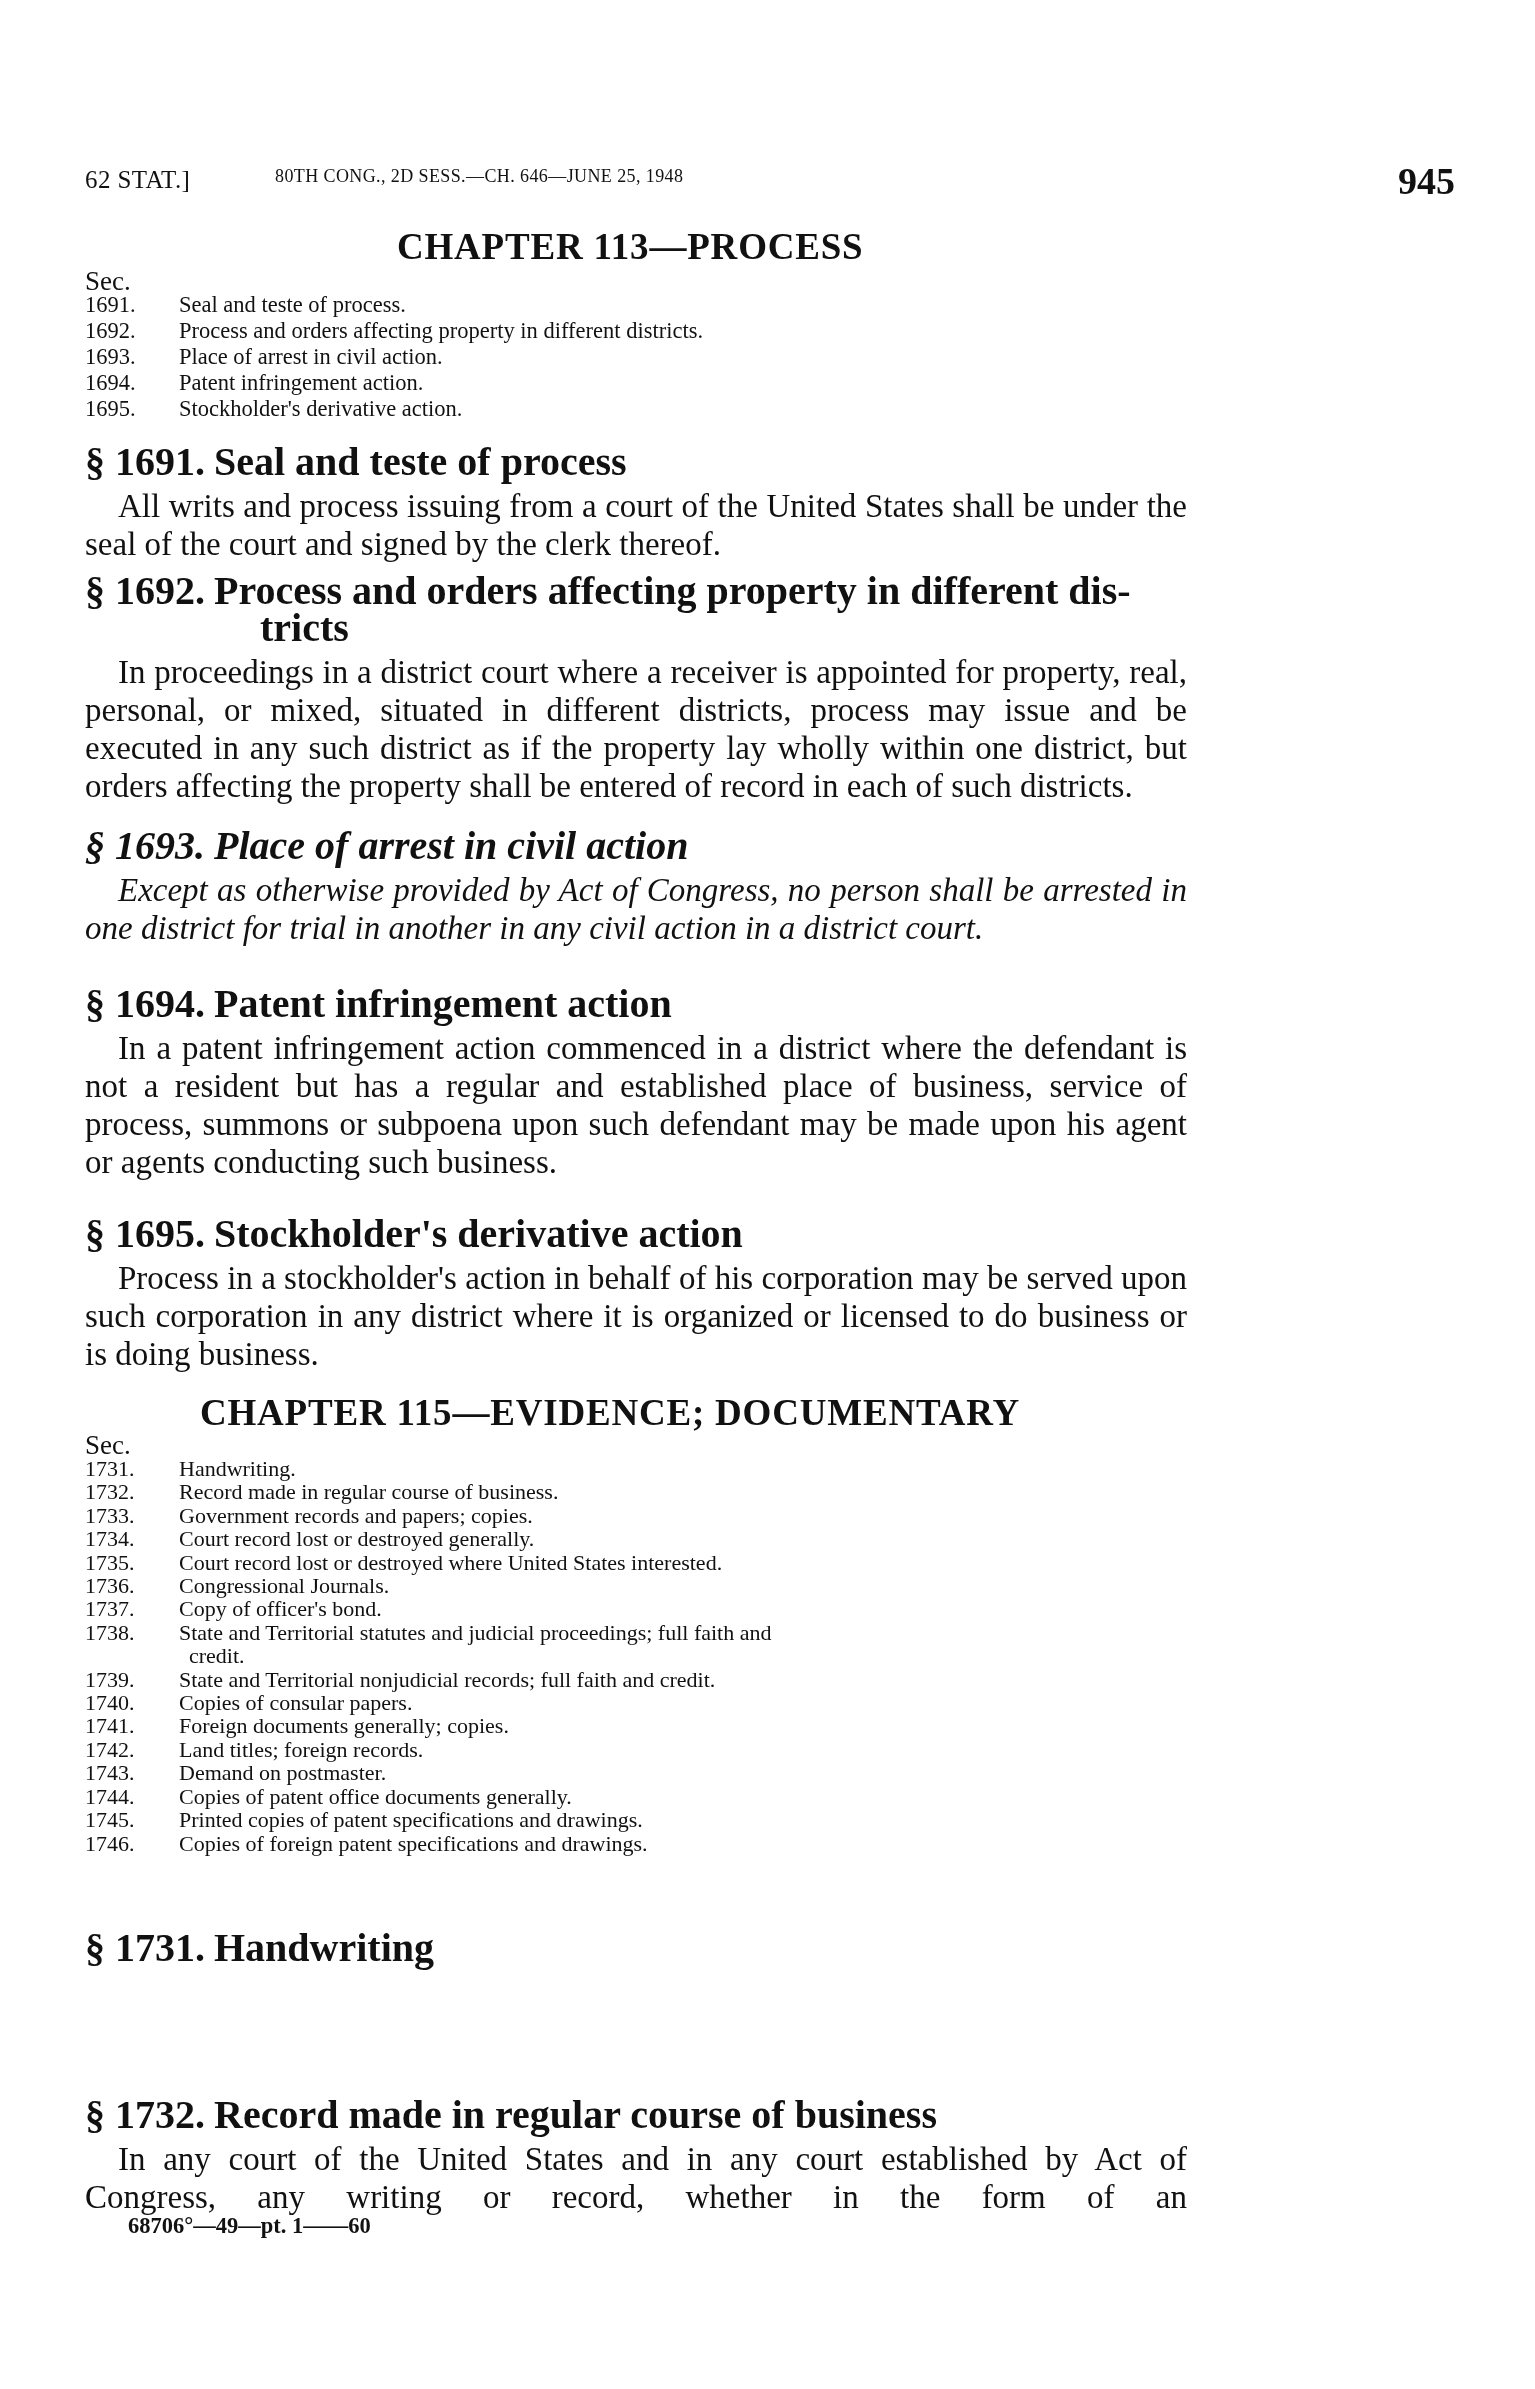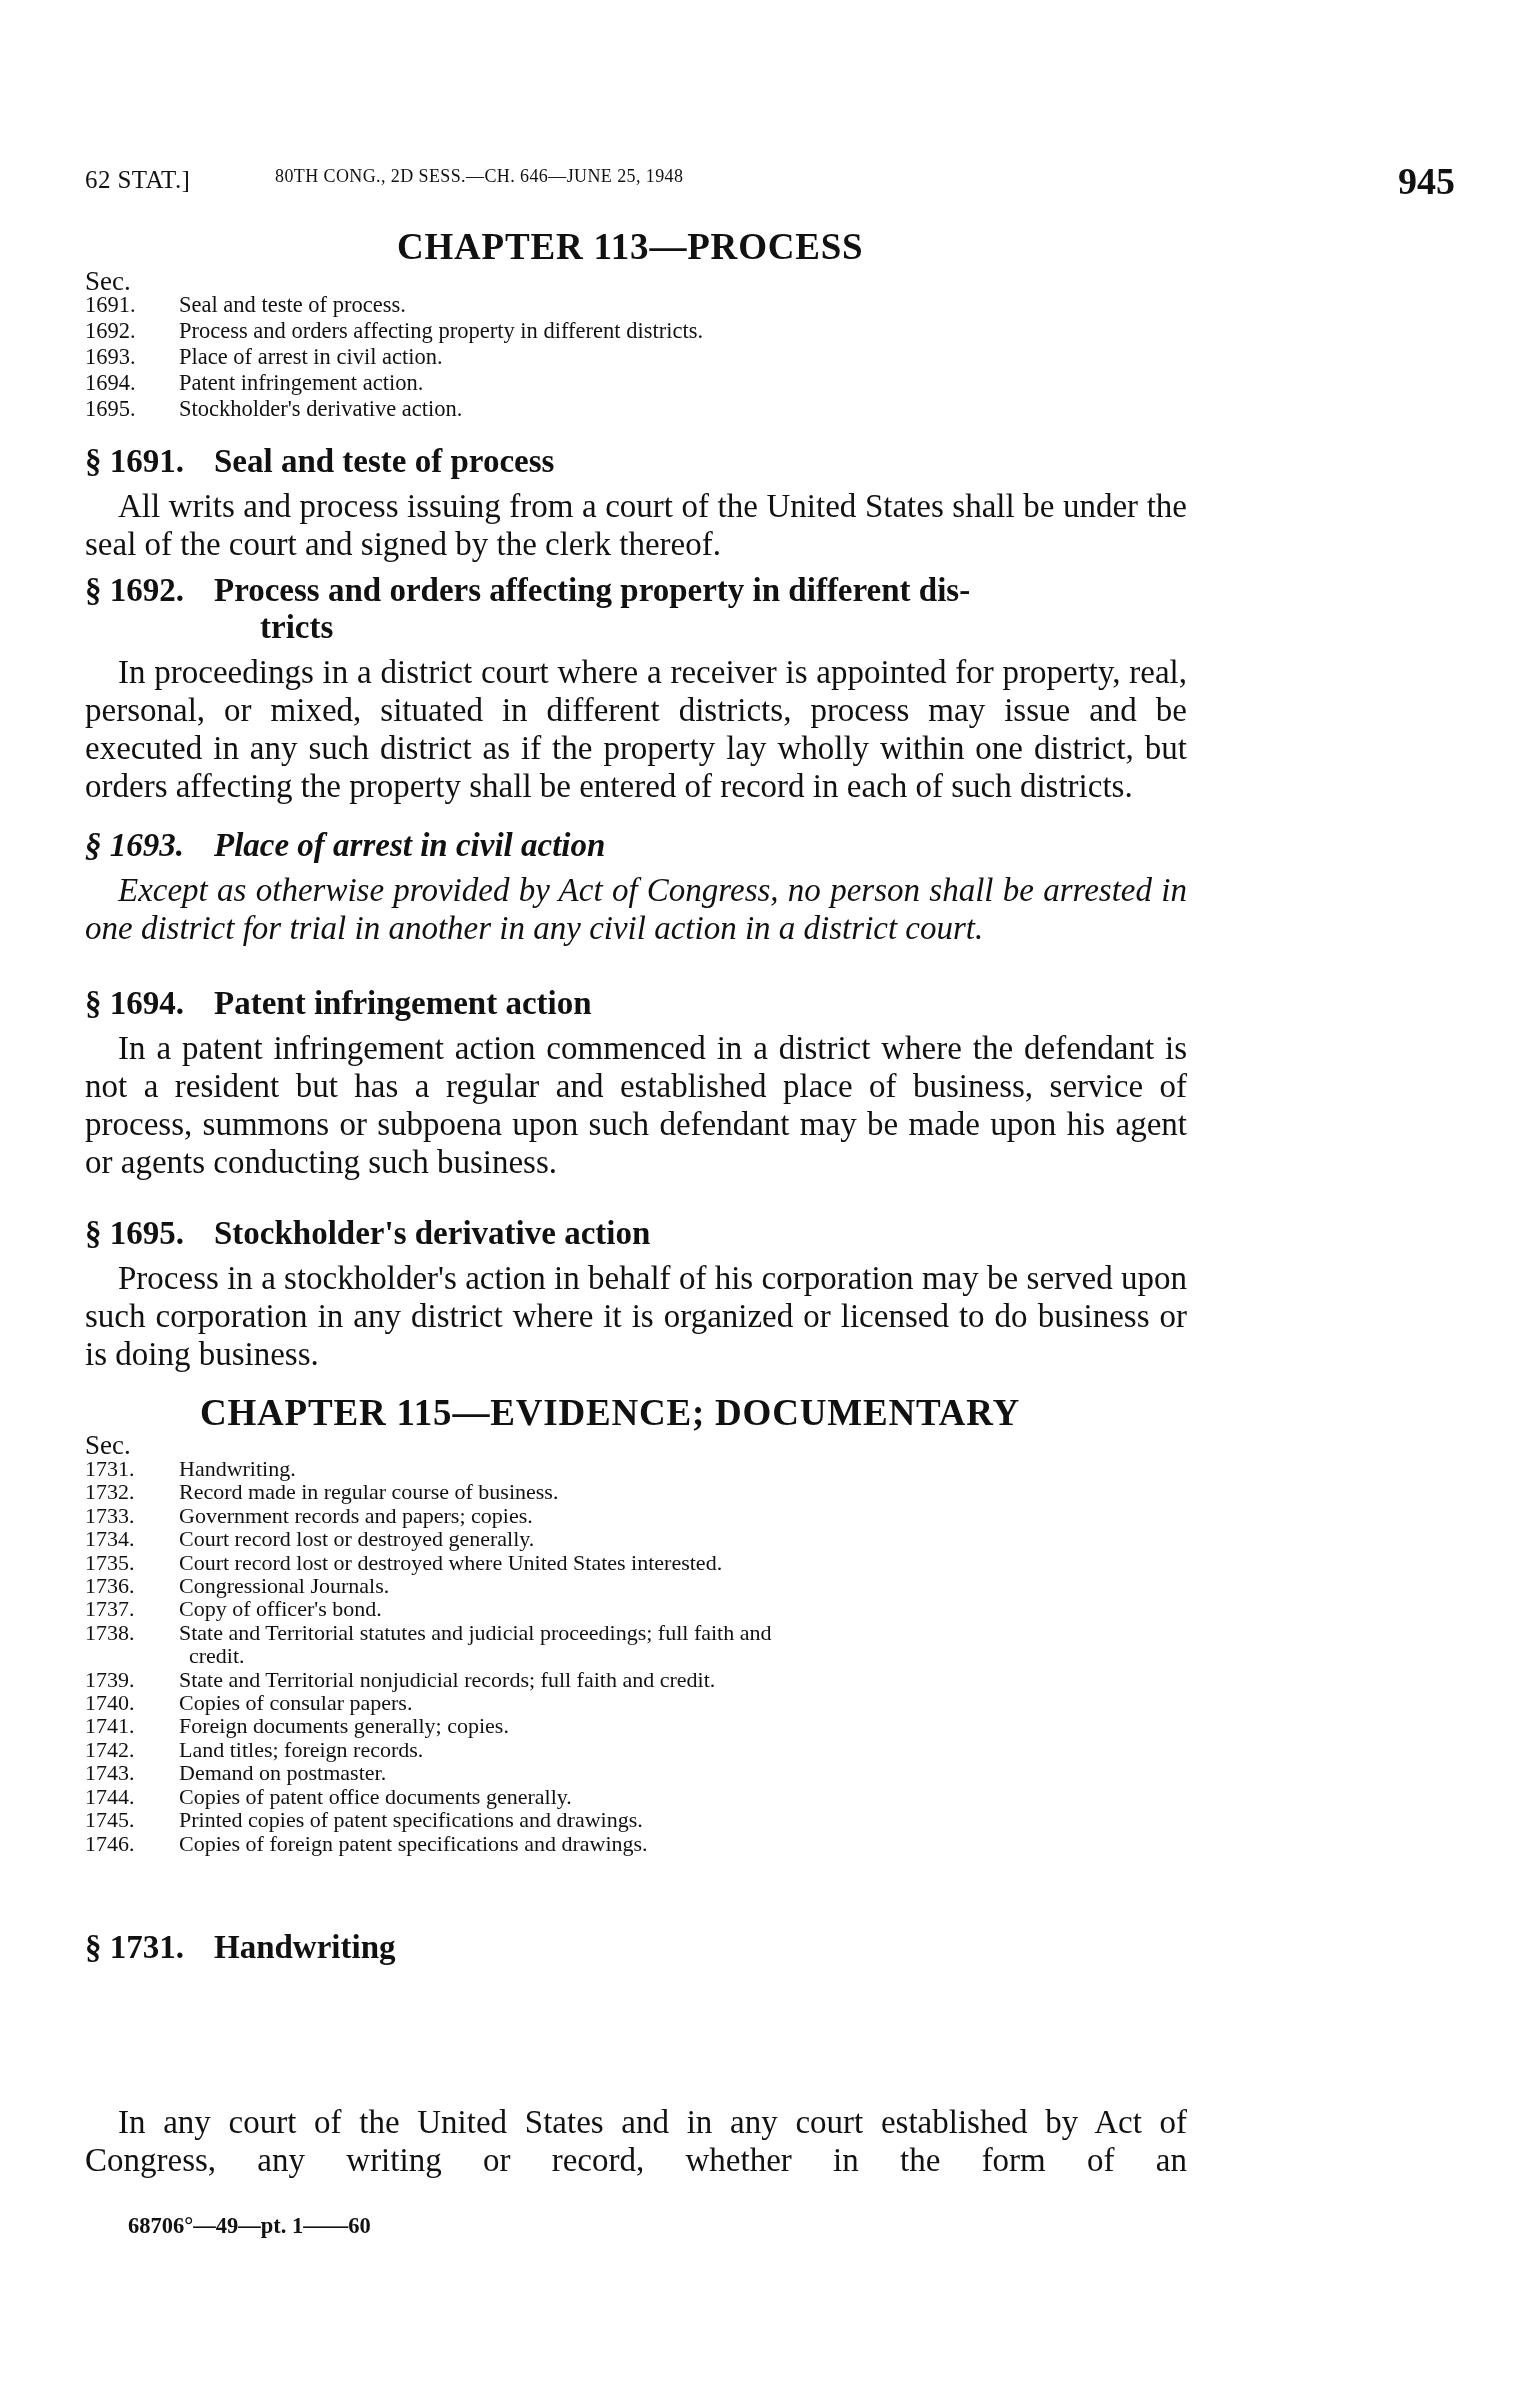--- a/index.html
+++ b/index.html
@@ -10,21 +10,21 @@
   .rh-left { position:absolute; left:0; top:6.7px; font-size:25px; letter-spacing:0.4px; }
   .rh-center { position:absolute; left:65px; top:6.7px; font-size:18px; letter-spacing:0.4px; }
   .rh-right { position:absolute; right:0; top:0; font-size:38px; font-weight:bold; }
   .chapter-title { position:absolute; font-size:37px; font-weight:bold; letter-spacing:0.8px; }
   .sec-label { position:absolute; font-size:27px; }
   .toc { position:absolute; left:85px; font-size:22.5px; line-height:26px; }
   .toc-row { display:flex; }
   .toc-num { width:94px; flex:none; }
   .toc-text { flex:1; }
   .section { position:absolute; left:85px; width:1102px; }
-  .sec-heading { font-size:33px; font-weight:bold; line-height:37px; display:flex; }
+  .sec-heading { font-size:40px; font-weight:bold; line-height:37px; display:flex; }
   .sec-heading .mark { width:129px; flex:none; }
   .sec-heading .htext { flex:1; }
   .sec-heading .htext2 { display:block; padding-left:46px; }
   .sec-body { font-size:33px; line-height:38px; text-align:justify; text-indent:33px; margin-top:6.7px; }
   .footer-code { position:absolute; left:128px; top:2213px; font-size:22.5px; font-weight:bold; }
 </style>
 </head>
 <body>
 
 <div class="page">
@@ -172,18 +172,22 @@
   </div>
 
   <div class="section" style="top:1929px;">
     <div class="sec-heading">
         <span class="mark">§ 1731.</span>
         <span class="htext">Handwriting</span>
       </div>
   </div>
 
   <div class="section" style="top:2096px;">
+    <div class="sec-heading">
+        <span class="mark">§ 1732.</span>
+        <span class="htext">Record made in regular course of business</span>
+      </div>
     <div class="sec-body" style="text-align:justify; text-align-last:justify;">In any court of the United States and in any court established by Act of Congress, any writing or record, whether in the form of an</div>
   </div>
 
   <div class="footer-code">68706°—49—pt. 1——60</div>
 </div>
 
 
 </body></html>

